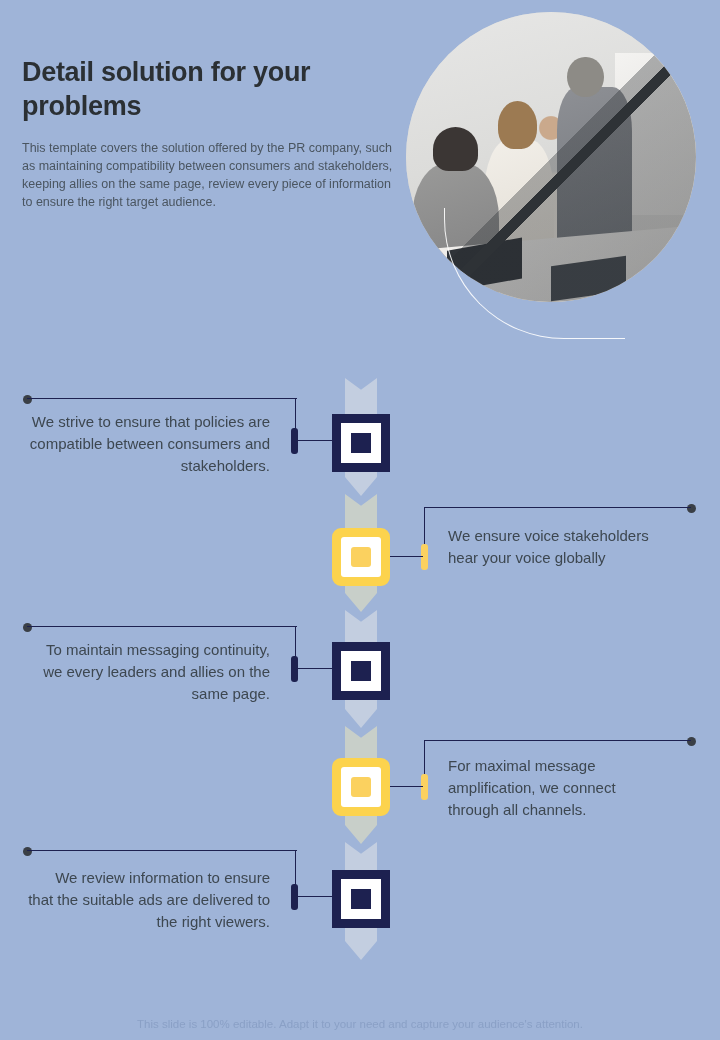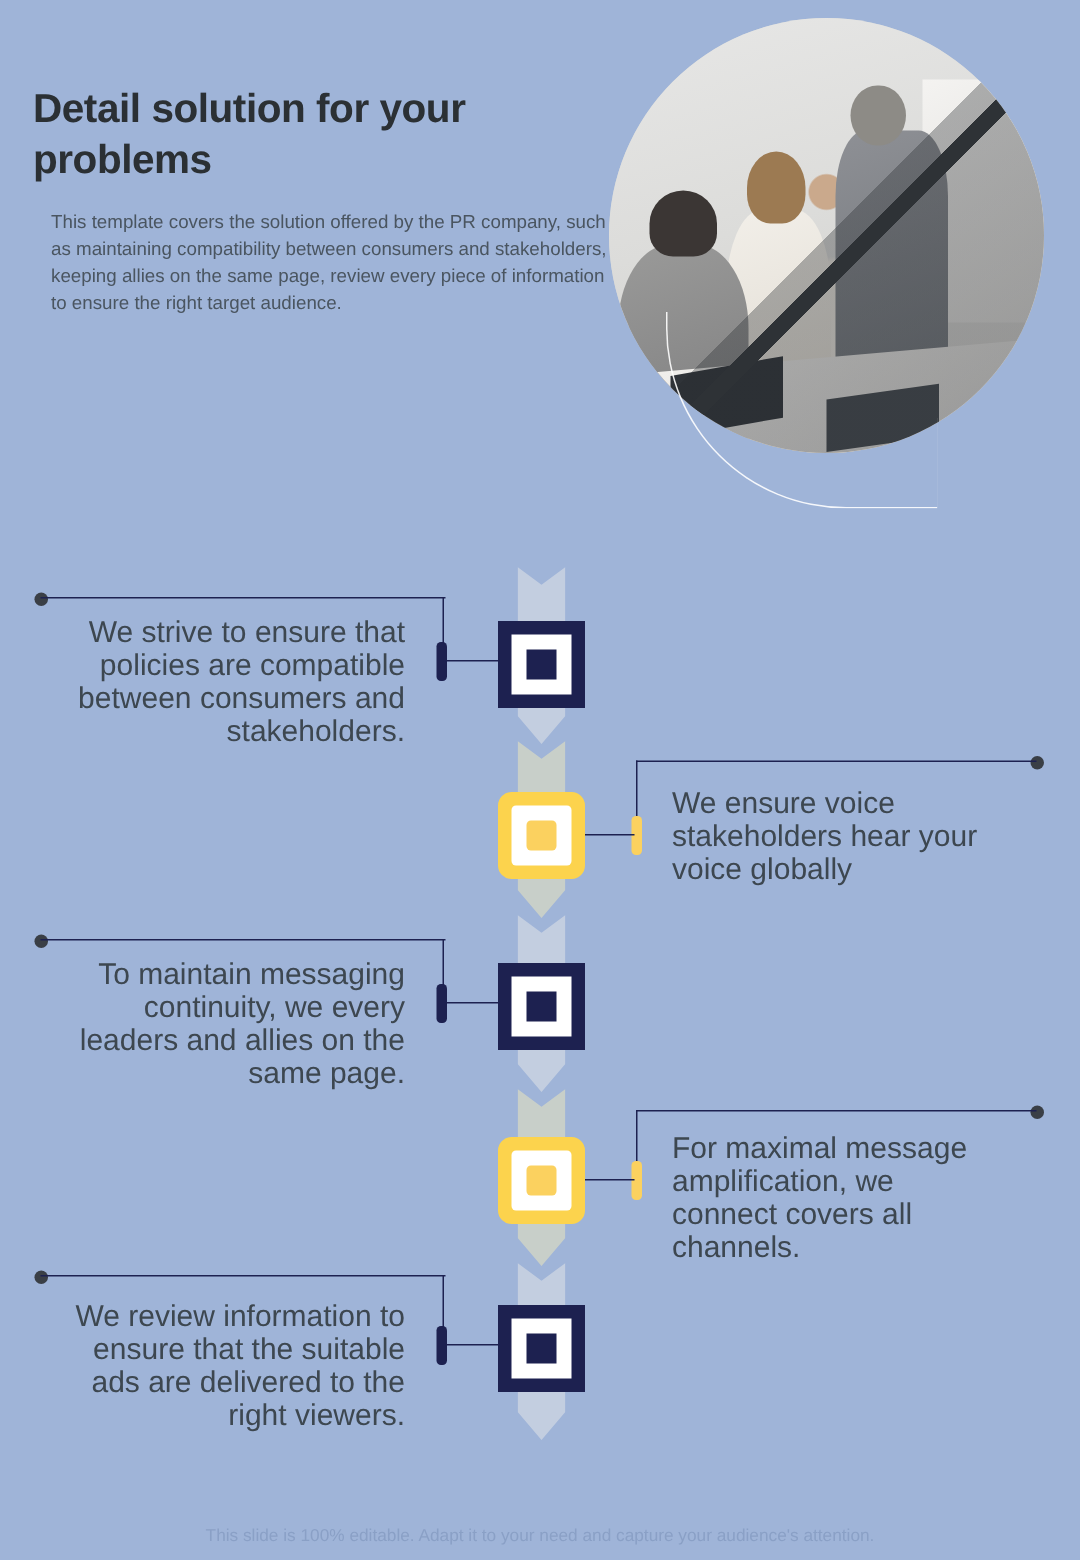--- a/index.html
+++ b/index.html
@@ -12,21 +12,21 @@
   }
   .slide{position:relative;width:720px;height:1040px;overflow:hidden;background:#9fb4d8;text-decoration:underline;}
 
   
   .header{position:absolute;left:22px;top:55px;width:390px;}
   .title{
     font-size:27px;line-height:34px;font-weight:bold;
     color:#2b3034;letter-spacing:-0.3px;margin:0;
   }
   .subtitle{
-    margin:16px 0 0 12px;
+    margin:16px 0 0 0;
     font-size:12.5px;line-height:18px;
     color:#4a5560;
     width:378px;
   }
 
   
   .photo-wrap{
     position:absolute;left:406px;top:12px;width:290px;height:290px;
   }
   .photo-circle{
@@ -96,21 +96,21 @@
   .marker.gold .ring .inner{position:absolute;inset:0;background:#ffffff;border-radius:3px;}
   .marker.gold .core{position:absolute;left:19px;top:19px;width:20px;height:20px;background:#fbd15f;border-radius:3px;}
 
   
   .cline{position:absolute;background:#1d2150;}
   .cdot{position:absolute;width:9px;height:9px;border-radius:50%;background:#3a3f46;}
   .tab{position:absolute;width:7px;height:26px;border-radius:3px;background:#1d2150;}
   .tab.gold{background:#fbd15f;}
 
   
-  .itext{position:absolute;font-size:20px;line-height:22px;color:#3d4750;}
+  .itext{position:absolute;font-size:15px;line-height:22px;color:#3d4750;}
   .itext.left{text-align:right;}
   .itext.right{text-align:left;}
 
   
   .footer{
     position:absolute;left:0;right:0;top:1018px;text-align:center;
     font-size:11.5px;color:#8aa0c6;
   }
 </style>
 </head>
@@ -197,21 +197,21 @@
     <span class="cline" style="left:424px;top:740px;width:267px;height:1.4px"></span>
     <span class="cline" style="left:424px;top:740px;width:1.4px;height:40px"></span>
     <span class="tab gold" style="left:421px;top:774px"></span>
     <span class="cline" style="left:377px;top:786px;width:46px;height:1.4px"></span>
     <div class="marker gold" style="left:332px;top:758px">
       <div class="ring">
           <div class="inner"></div>
         </div>
       <div class="core"></div>
     </div>
-    <div class="itext right" style="left:448px;top:755px;width:205px">For maximal message amplification, we connect covers all channels.</div>
+    <div class="itext right" style="left:448px;top:755px;width:205px">For maximal message amplification, we connect through all channels.</div>
   </div>
 
   <div>
     <span class="cdot" style="left:23px;top:847px"></span>
     <span class="cline" style="left:27px;top:850px;width:270px;height:1.4px"></span>
     <span class="cline" style="left:295px;top:850px;width:1.4px;height:44px"></span>
     <span class="tab" style="left:291px;top:884px"></span>
     <span class="cline" style="left:297px;top:896px;width:48px;height:1.4px"></span>
     <div class="marker dark" style="left:332px;top:870px">
       <div class="ring">

